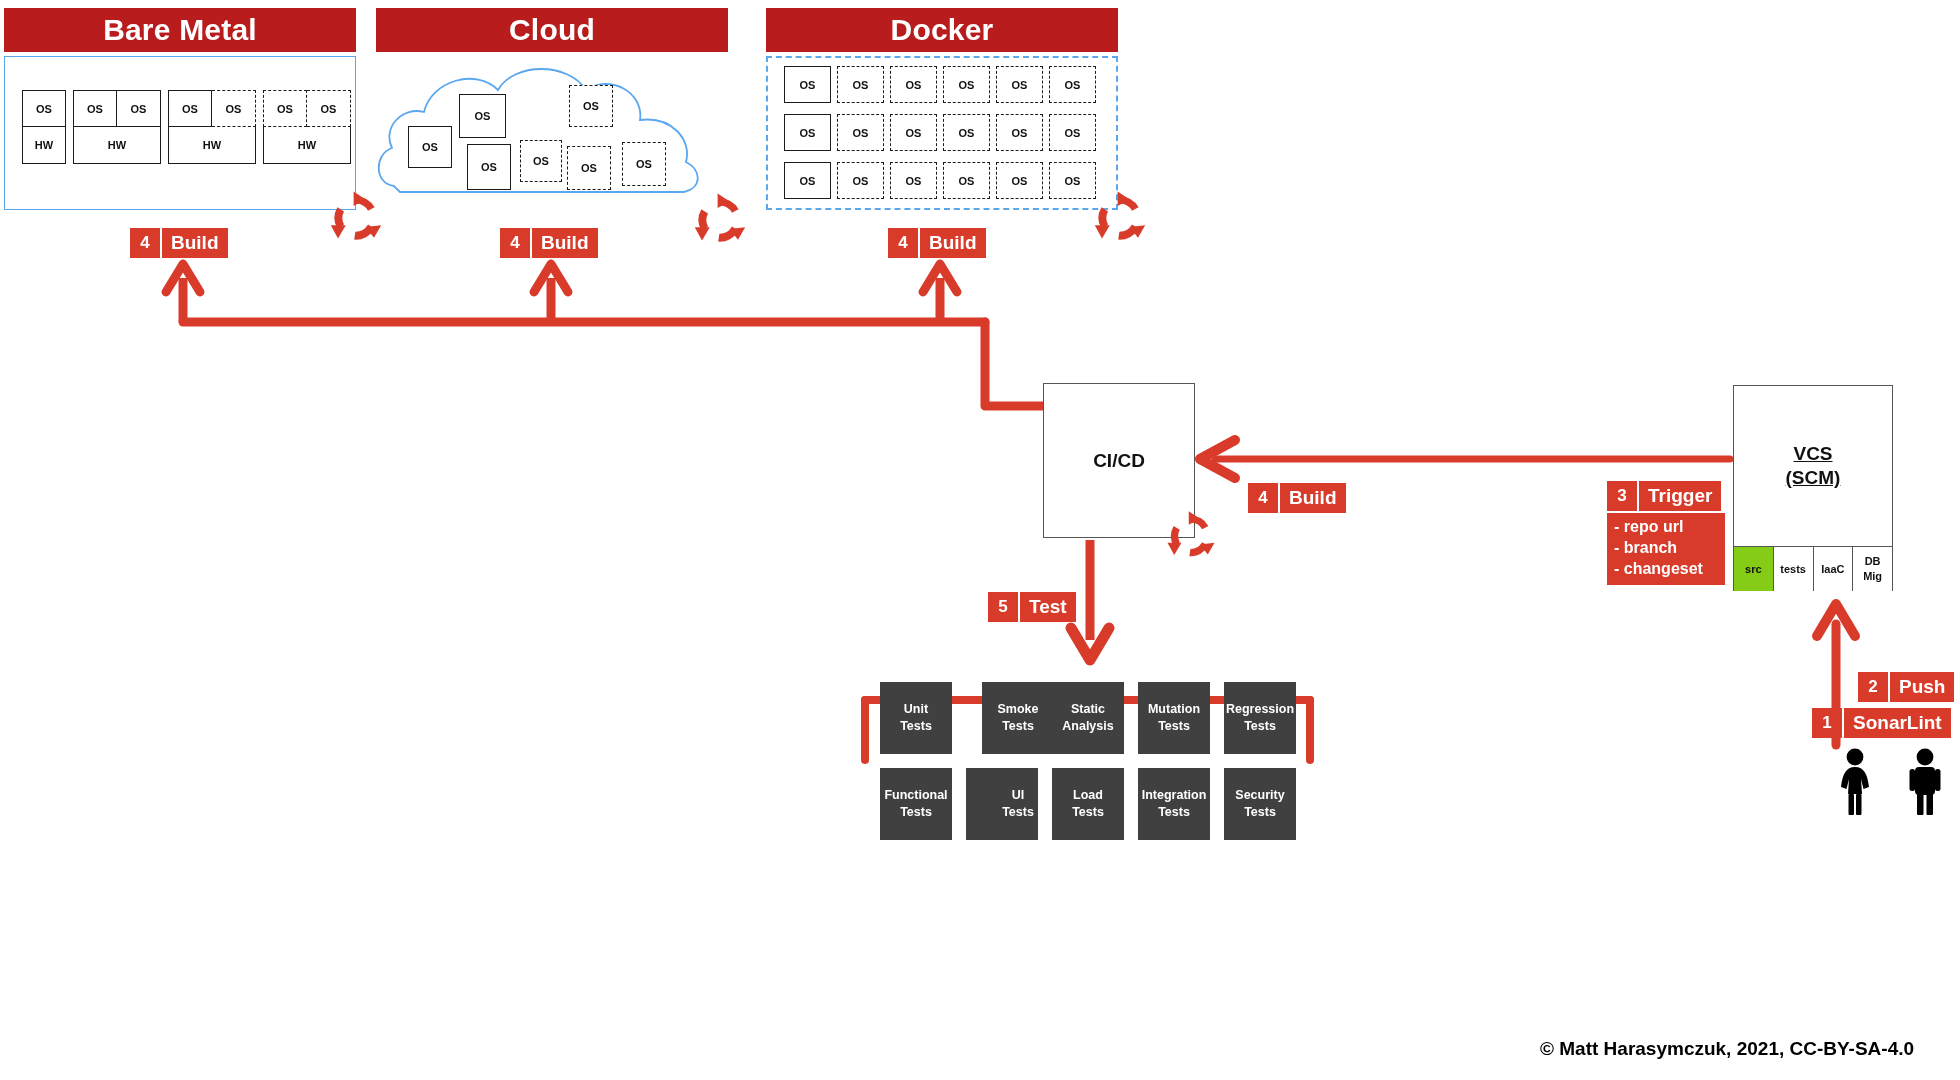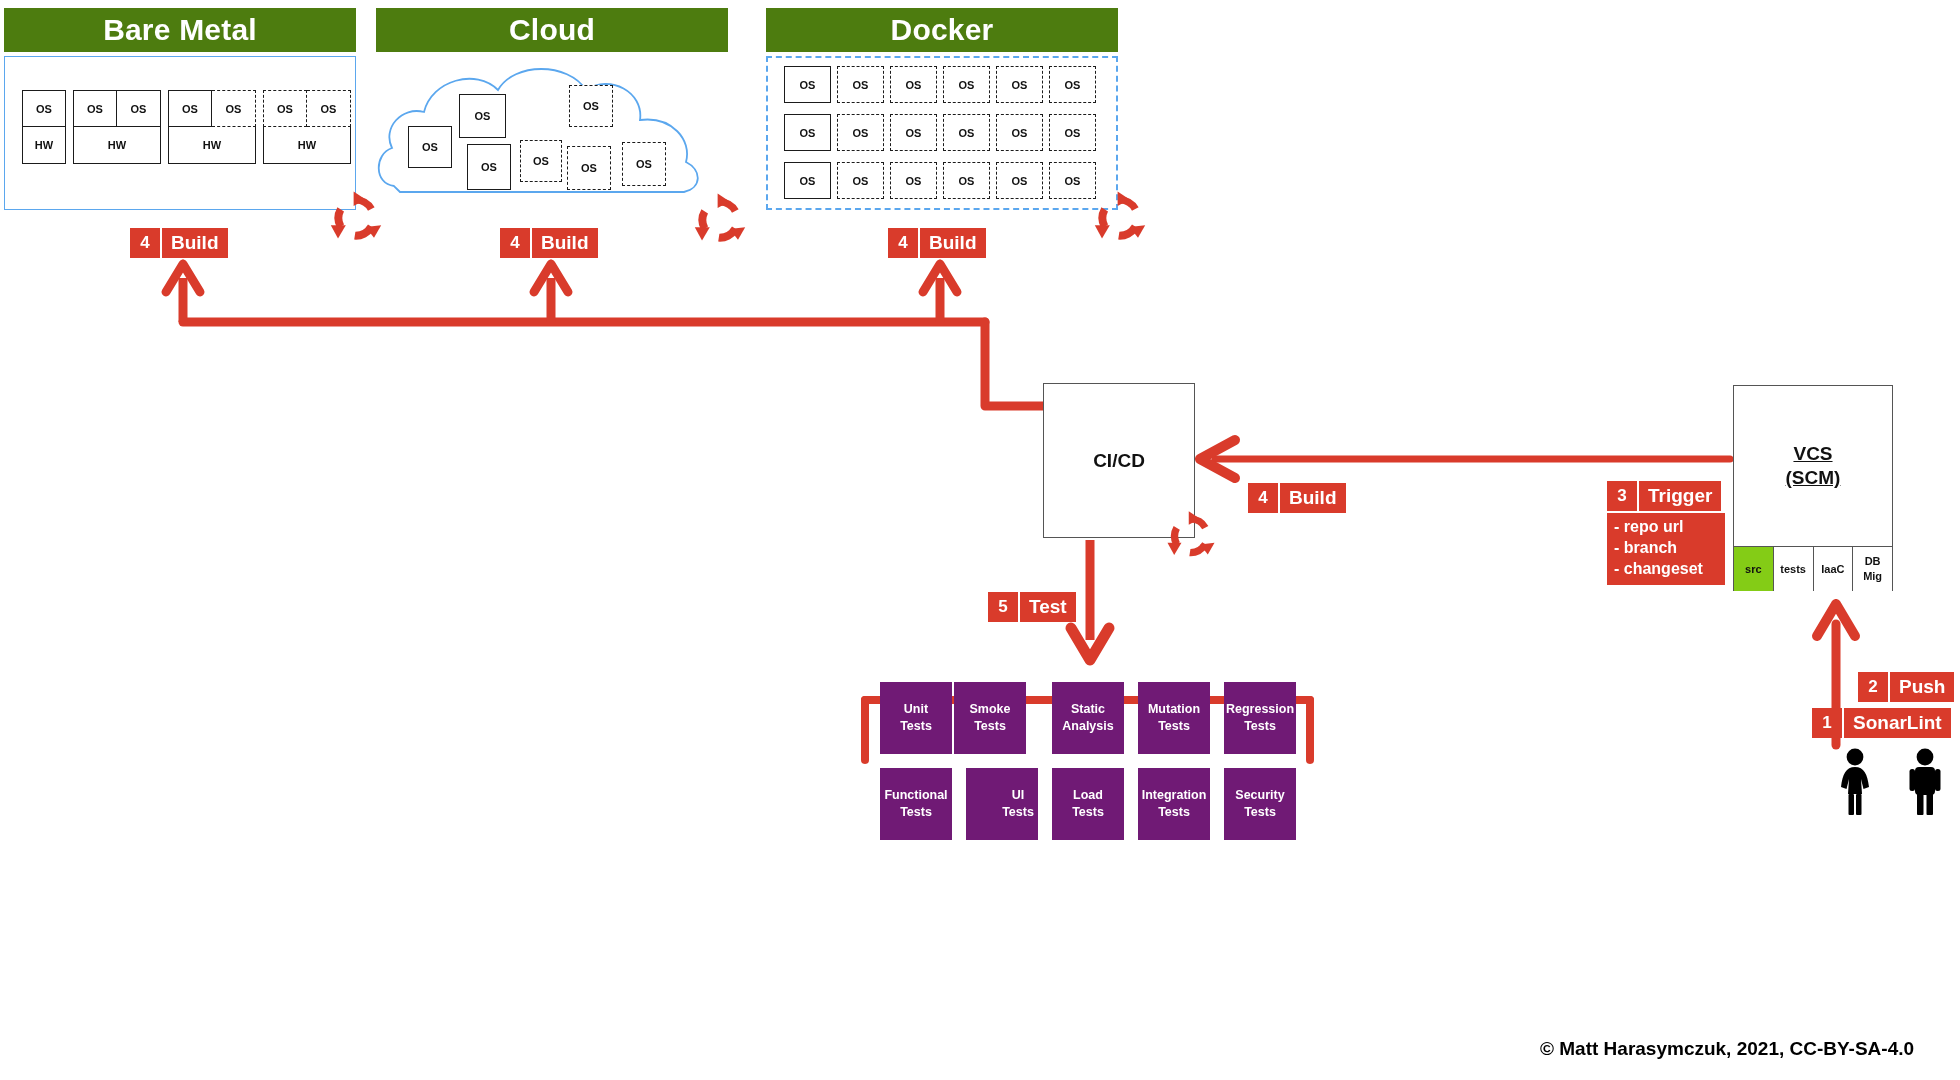--- a/index.html
+++ b/index.html
@@ -2,21 +2,21 @@
 <html><head>
 <meta charset="utf-8">
 <style>
   html,body{margin:0;padding:0;background:#ffffff;}
   body{width:1960px;height:1080px;position:relative;overflow:hidden;
        font-family:"Liberation Sans","DejaVu Sans",sans-serif;}
   .stage{position:absolute;left:0;top:0;width:1960px;height:1080px;}
   .abs{position:absolute;box-sizing:border-box;}
 
   
-  .plat-header{background:#4d7c0f;color:#ffffff;display:flex;align-items:center;
+  .plat-header{background:#b91c1c;color:#ffffff;display:flex;align-items:center;
       justify-content:center;font-weight:bold;letter-spacing:.2px;}
   .plat-header.h1{font-size:30px;}
 
   
   .bm-outline{border:1.5px solid #5ba7ee;background:#fff;}
   .dk-outline{border:2px dashed #5ba7ee;background:#fff;}
 
   
   .cell{display:flex;align-items:center;justify-content:center;
         font-size:11px;font-weight:bold;color:#111;background:#fff;}
@@ -35,21 +35,21 @@
   .badge{display:flex;height:30px;}
   .badge .num{background:#d93b2b;color:#fff;font-weight:bold;font-size:17px;
       display:flex;align-items:center;justify-content:center;min-width:30px;
       border-right:2px solid #ffffff;}
   .badge .lbl{background:#d93b2b;color:#fff;font-weight:bold;font-size:19px;
       display:flex;align-items:center;justify-content:center;padding:0 9px;}
   .badge-note{background:#d93b2b;color:#fff;font-weight:bold;font-size:16px;
       padding:4px 7px 6px 7px;line-height:1.30;}
 
   
-  .ttile{background:#701a75;color:#fff;display:flex;flex-direction:column;
+  .ttile{background:#404040;color:#fff;display:flex;flex-direction:column;
      align-items:center;justify-content:center;text-align:center;
      font-size:12.5px;font-weight:bold;line-height:1.35;}
 
   
   .footer{font-size:19px;font-weight:bold;color:#000;}
 
   svg{display:block;overflow:visible;}
 </style>
 </head>
 <body>
@@ -281,21 +281,21 @@
       <rect x="14" y="45" width="6.5" height="22" rx="1"></rect>
       <rect x="23.5" y="45" width="6.5" height="22" rx="1"></rect>
     </g>
   </svg>
 
   <div class="abs" id="tests-row1" style="left:880px;top:682px;width:420px;height:72px;">
       <div class="abs ttile" style="left: 0px; top: 0px; width: 72px; height: 72px;">
         <span>Unit</span>
         <span>Tests</span>
       </div>
-      <div class="abs ttile" style="left: 74px; top: 0px; width: 72px; height: 72px;">
+      <div class="abs ttile" style="left: 102px; top: 0px; width: 72px; height: 72px;">
         <span>Smoke</span>
         <span>Tests</span>
       </div>
       <div class="abs ttile" style="left: 172px; top: 0px; width: 72px; height: 72px;">
         <span>Static</span>
         <span>Analysis</span>
       </div>
       <div class="abs ttile" style="left: 258px; top: 0px; width: 72px; height: 72px;">
         <span>Mutation</span>
         <span>Tests</span>

